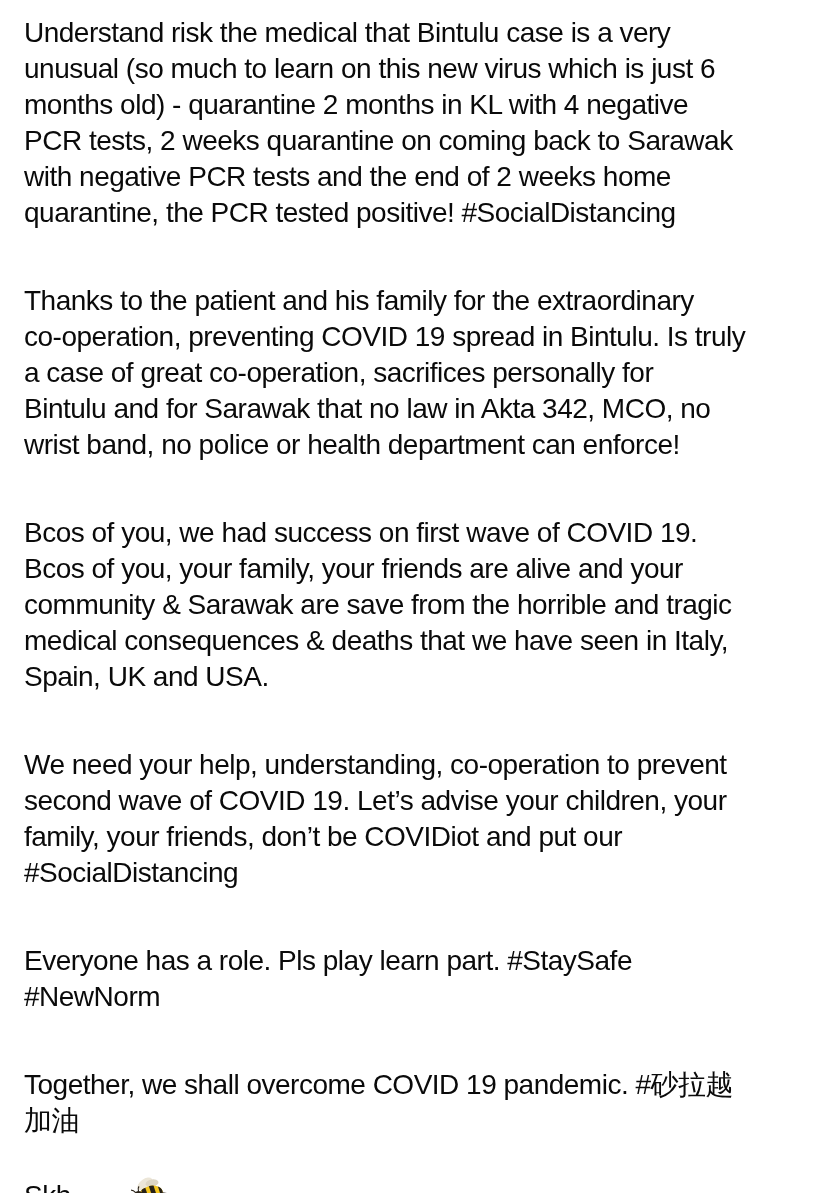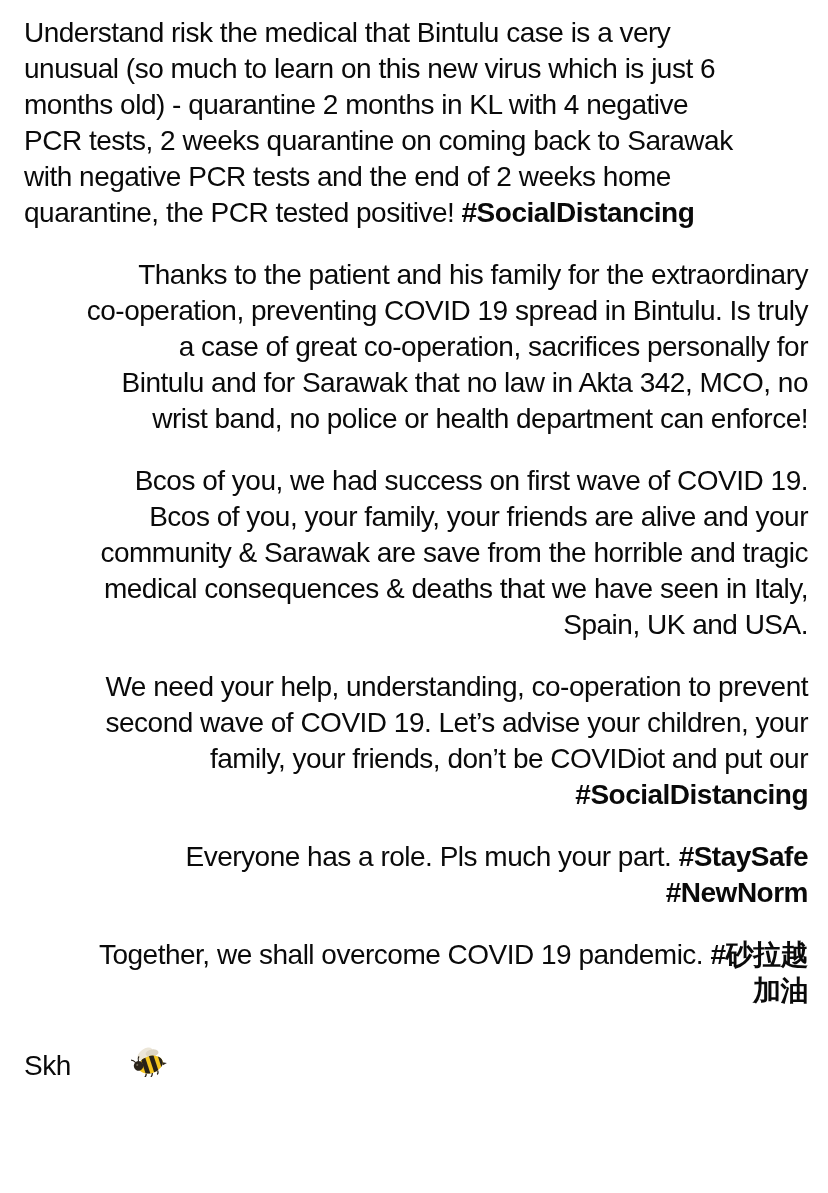--- a/index.html
+++ b/index.html
@@ -7,28 +7,28 @@
     width: 828px;
     height: 1193px;
     background: #ffffff;
     font-family: "Liberation Sans", "DejaVu Sans", sans-serif;
     color: #0a0a0a;
     overflow: hidden;
   }
   .post {
     padding: 15px 20px 0 24px;
   }
-  .paragraph + .paragraph { margin-top: 26px; text-align: right; }
+  .paragraph + .paragraph { margin-top: 52px; }
   .line {
     font-size: 28px;
     line-height: 36px;
     letter-spacing: -0.5px;
     white-space: pre;
   }
-  .hashtag { font-weight: 700; }
+  .hashtag { font-weight: 400; }
   .signature-line {
     display: flex;
     align-items: center;
   }
   .bee { display: inline-block; margin-left: 2px; vertical-align: -6px; }
 </style>
 </head>
 <body>
 
 <div class="post">
@@ -55,21 +55,21 @@
         <div class="line"><span class="">medical consequences &amp; deaths that we have seen in Italy,</span></div>
         <div class="line"><span class="">Spain, UK and USA.</span></div>
       </div>
       <div class="paragraph">
         <div class="line"><span class="">We need your help, understanding, co-operation to prevent</span></div>
         <div class="line"><span class="">second wave of COVID 19. Let’s advise your children, your</span></div>
         <div class="line"><span class="">family, your friends, don’t be COVIDiot and put our</span></div>
         <div class="line"><span class="hashtag">#SocialDistancing</span></div>
       </div>
       <div class="paragraph">
-        <div class="line"><span class="">Everyone has a role. Pls much your part. </span><span class="hashtag">#StaySafe</span></div>
+        <div class="line"><span class="">Everyone has a role. Pls play learn part. </span><span class="hashtag">#StaySafe</span></div>
         <div class="line"><span class="hashtag">#NewNorm</span></div>
       </div>
       <div class="paragraph">
         <div class="line"><span class="">Together, we shall overcome COVID 19 pandemic. </span><span class="hashtag">#砂拉越</span></div>
         <div class="line"><span class="hashtag">加油</span></div>
       </div>
     </div>
 
   <div class="paragraph">
     <div class="line signature-line">

